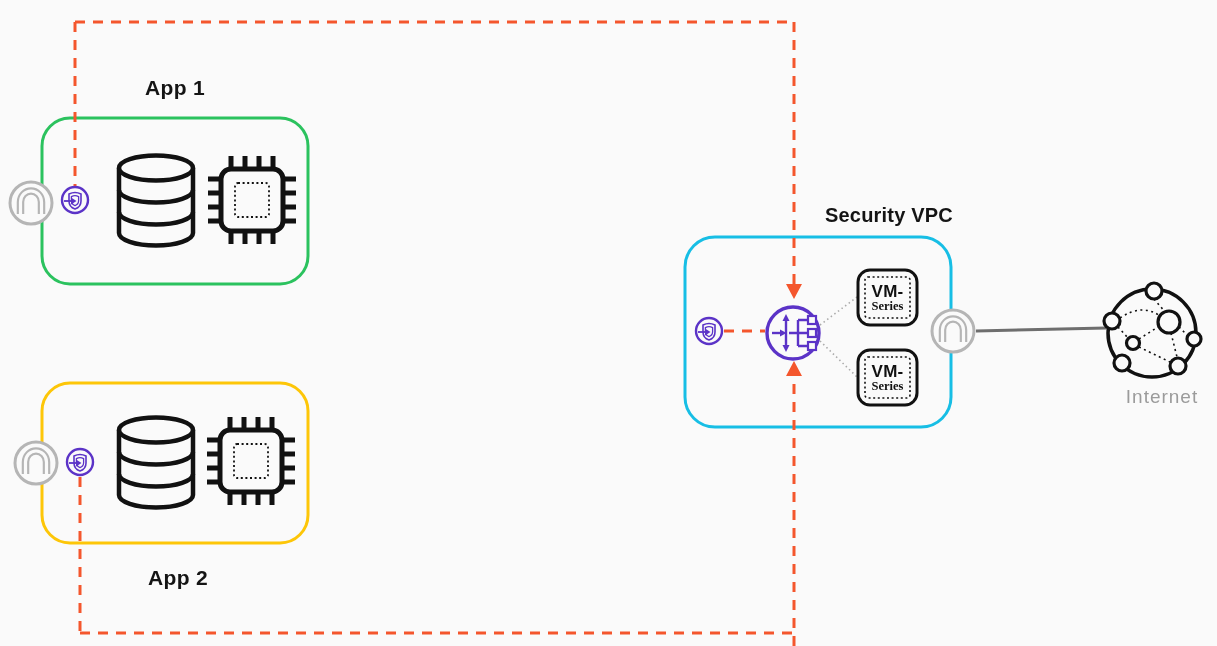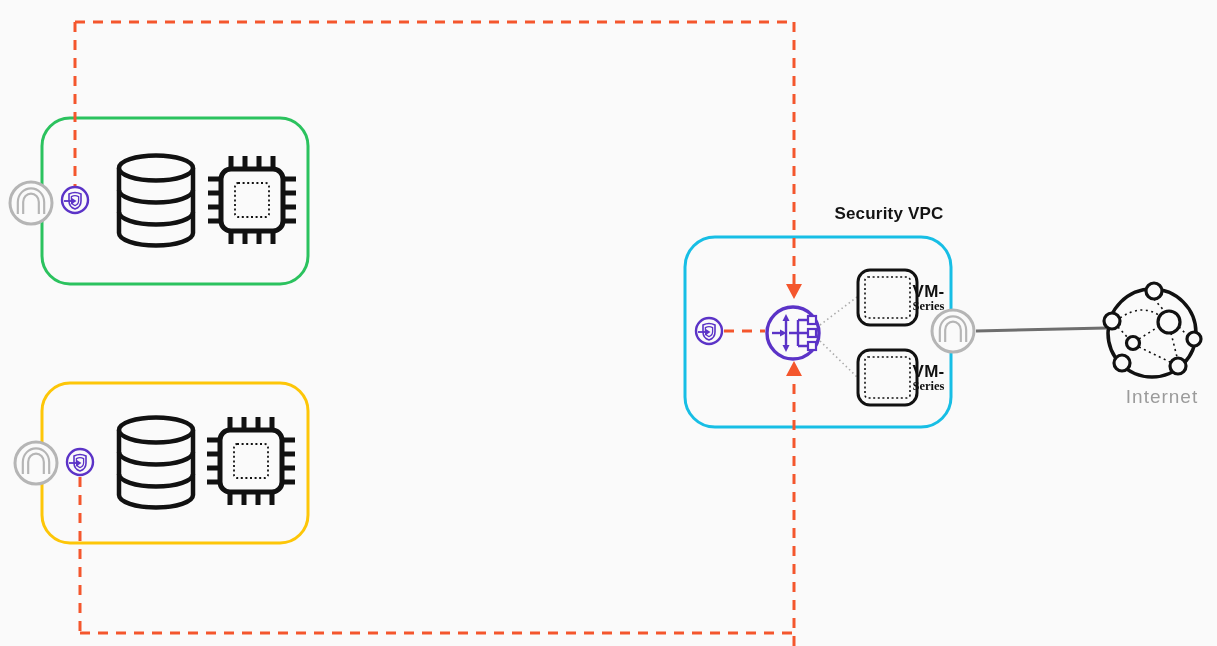--- a/index.html
+++ b/index.html
@@ -6,25 +6,25 @@
   .canvas{
     position:relative;width:1217px;height:646px;
     background:var(--bg,#FAFAFA);
     font-family:"Liberation Sans",sans-serif;
     overflow:hidden;
   }
   svg.layer{position:absolute;left:0;top:0;}
   .label{position:absolute;color:var(--text-dark,#141414);font-weight:700;}
   #app1-label{left:105px;top:76px;width:140px;text-align:center;font-size:21px;letter-spacing:.3px;}
   #app2-label{left:108px;top:566px;width:140px;text-align:center;font-size:21px;letter-spacing:.3px;}
-  #svpc-label{left:809px;top:204px;width:160px;text-align:center;font-size:17px;letter-spacing:.2px;}
+  #svpc-label{left:809px;top:204px;width:160px;text-align:center;font-size:20px;letter-spacing:.2px;}
   #internet-label{left:1102px;top:386px;width:120px;text-align:center;font-size:19px;
     color:var(--text-gray,#9B9B9B);font-weight:400;letter-spacing:1px;}
   .vm-label{position:absolute;width:59px;height:54px;display:flex;flex-direction:column;
-    align-items:center;justify-content:center;color:#101010;font-weight:700;padding-left:41px;}
+    align-items:center;justify-content:center;color:#101010;font-weight:700;}
   .vm-label .l1{font-size:17px;line-height:17px;letter-spacing:.2px;}
   .vm-label .l2{font-size:12.5px;line-height:13px;font-family:Liberation Serif, serif;}
   #vm1-label{left:858px;top:271px;}
   #vm2-label{left:858px;top:351px;}
 
   
   .s-green{stroke:var(--green,#2BC25E);}
   .s-yellow{stroke:var(--yellow,#FDC608);}
   .s-cyan{stroke:var(--cyan,#17BEE5);}
   .s-orange{stroke:var(--orange,#F4562D);}
@@ -146,20 +146,22 @@
       <circle class="s-ink f-bg" stroke-width="3.2" cx="1154" cy="291" r="8"></circle>
       <circle class="s-ink f-bg" stroke-width="3.2" cx="1112" cy="321" r="8"></circle>
       <circle class="s-ink f-bg" stroke-width="3.2" cx="1122" cy="363" r="8"></circle>
       <circle class="s-ink f-bg" stroke-width="3.2" cx="1178" cy="366" r="8"></circle>
       <circle class="s-ink f-bg" stroke-width="3.2" cx="1194" cy="339" r="7"></circle>
       <circle class="s-ink f-bg" stroke-width="3.2" cx="1169" cy="322" r="11"></circle>
       <circle class="s-ink f-bg" stroke-width="3.2" cx="1133" cy="343" r="6.5"></circle>
     </g>
   </svg>
 
+  <div class="label" id="app1-label">App 1</div>
+  <div class="label" id="app2-label">App 2</div>
   <div class="label" id="svpc-label">Security VPC</div>
   <div class="label" id="internet-label">Internet</div>
 
   <div class="vm-label" id="vm1-label">
     <span class="l1">VM-</span>
     <span class="l2">Series</span>
   </div>
   <div class="vm-label" id="vm2-label">
     <span class="l1">VM-</span>
     <span class="l2">Series</span>

